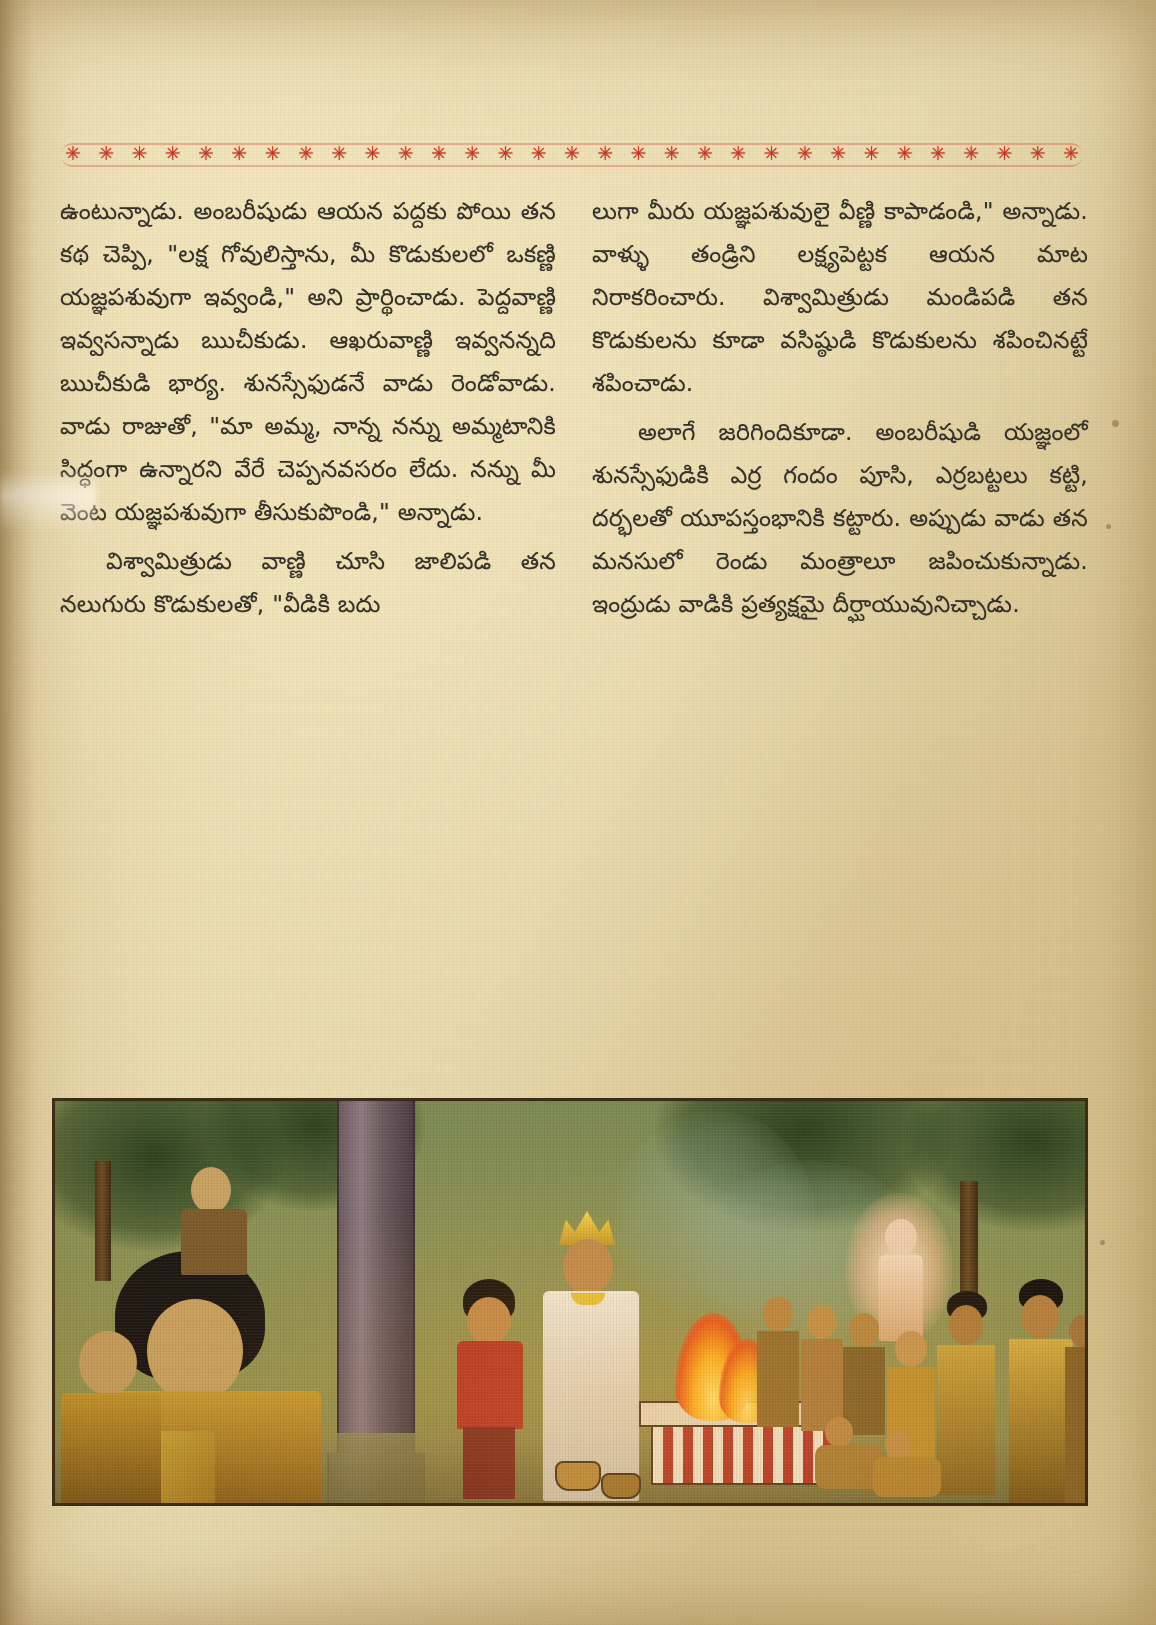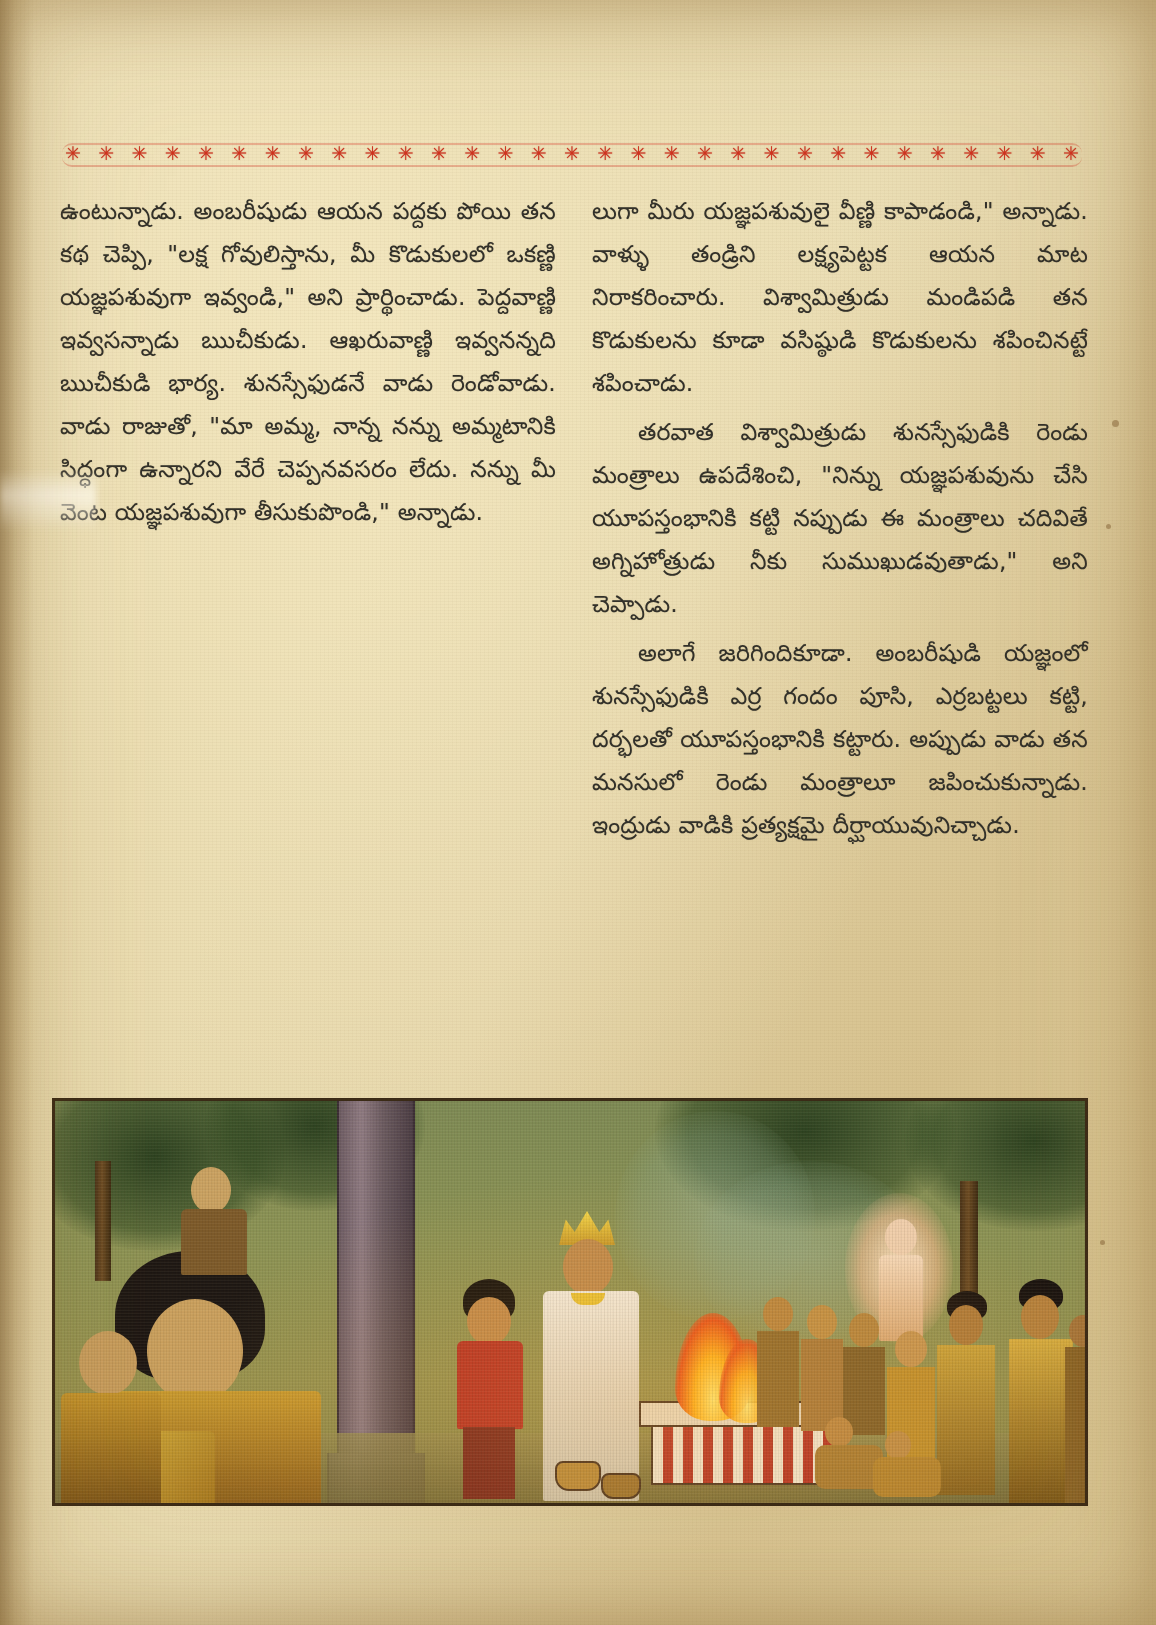--- a/index.html
+++ b/index.html
@@ -259,24 +259,24 @@
         <span class="star">✳</span>
         <span class="star">✳</span>
         <span class="star">✳</span>
         <span class="star">✳</span>
       </div>
   </div>
 
   <div id="text-area">
     <div class="column">
       <p class="para">ఉంటున్నాడు. అంబరీషుడు ఆయన పద్దకు పోయి తన కథ చెప్పి, "లక్ష గోవులిస్తాను, మీ కొడుకులలో ఒకణ్ణి యజ్ఞపశువుగా ఇవ్వండి," అని ప్రార్థించాడు. పెద్దవాణ్ణి ఇవ్వసన్నాడు ఋచీకుడు. ఆఖరువాణ్ణి ఇవ్వనన్నది ఋచీకుడి భార్య. శునస్సేఫుడనే వాడు రెండోవాడు. వాడు రాజుతో, "మా అమ్మ, నాన్న నన్ను అమ్మటానికి సిద్ధంగా ఉన్నారని వేరే చెప్పనవసరం లేదు. నన్ను మీ వెంట యజ్ఞపశువుగా తీసుకుపొండి," అన్నాడు.</p>
+      <p class="para indent">విశ్వామిత్రుడు వాణ్ణి చూసి జాలిపడి తన నలుగురు కొడుకులతో, "వీడికి బదు</p>
     </div>
     <div class="column">
       <p class="para">లుగా మీరు యజ్ఞపశువులై వీణ్ణి కాపాడండి," అన్నాడు. వాళ్ళు తండ్రిని లక్ష్యపెట్టక ఆయన మాట నిరాకరించారు. విశ్వామిత్రుడు మండిపడి తన కొడుకులను కూడా వసిష్ఠుడి కొడుకులను శపించినట్టే శపించాడు.</p>
-      <p class="para indent">తరవాత విశ్వామిత్రుడు శునస్సేఫుడికి రెండు మంత్రాలు ఉపదేశించి, "నిన్ను యజ్ఞపశువును చేసి యూపస్తంభానికి కట్టి నప్పుడు ఈ మంత్రాలు చదివితే అగ్నిహోత్రుడు నీకు సుముఖుడవుతాడు," అని చెప్పాడు.</p>
       <p class="para indent">అలాగే జరిగిందికూడా. అంబరీషుడి యజ్ఞంలో శునస్సేఫుడికి ఎర్ర గందం పూసి, ఎర్రబట్టలు కట్టి, దర్భలతో యూపస్తంభానికి కట్టారు. అప్పుడు వాడు తన మనసులో రెండు మంత్రాలూ జపించుకున్నాడు. ఇంద్రుడు వాడికి ప్రత్యక్షమై దీర్ఘాయువునిచ్చాడు.</p>
     </div>
   </div>
 
   <div id="illustration">
     <div id="illus-inner">
       <div class="sky"></div>
 
       <div class="foliage" style="left:-30px; top:-40px; width:260px; height:190px;"></div>
       <div class="foliage" style="left:150px; top:-60px; width:220px; height:170px;"></div>

